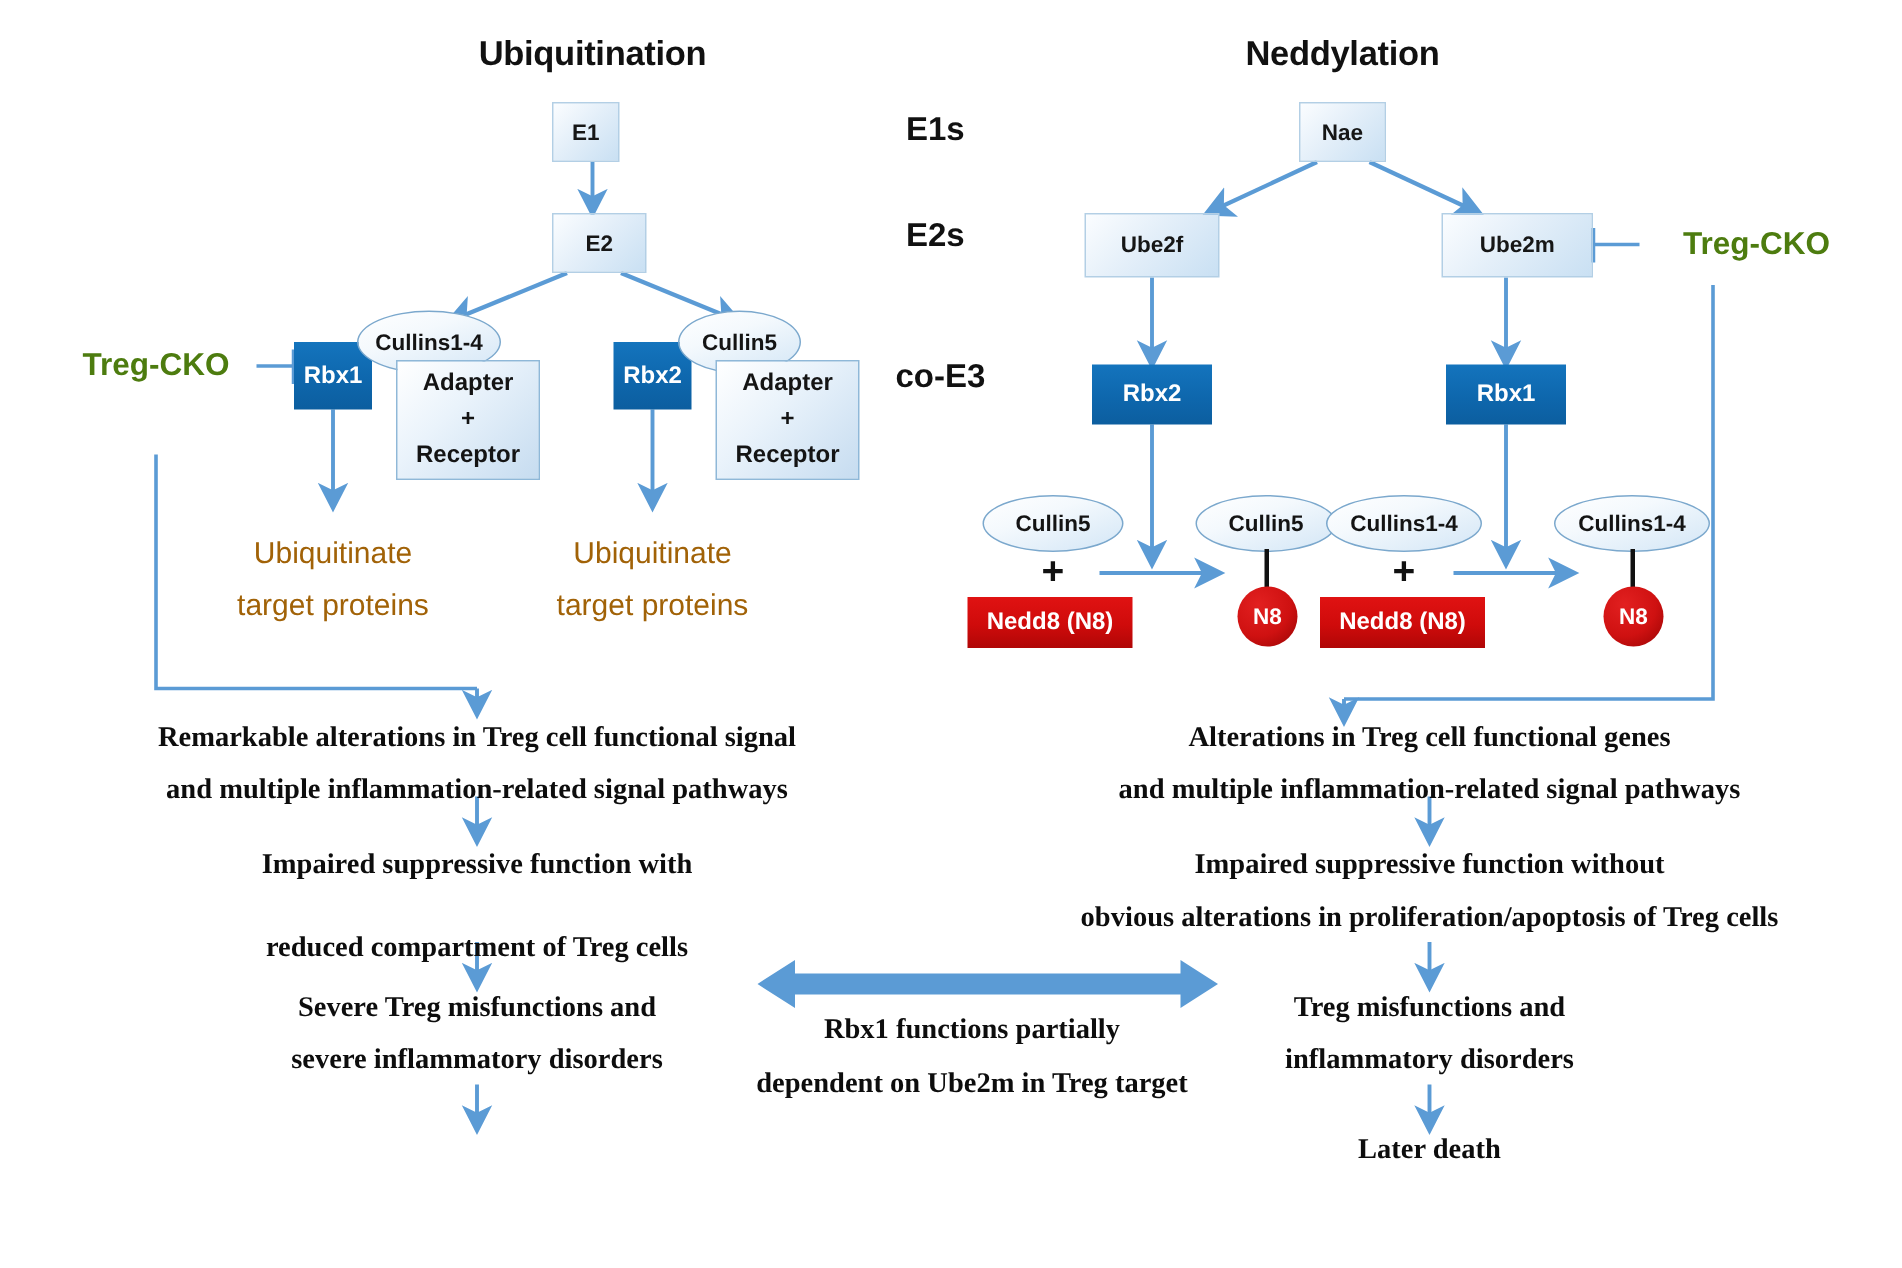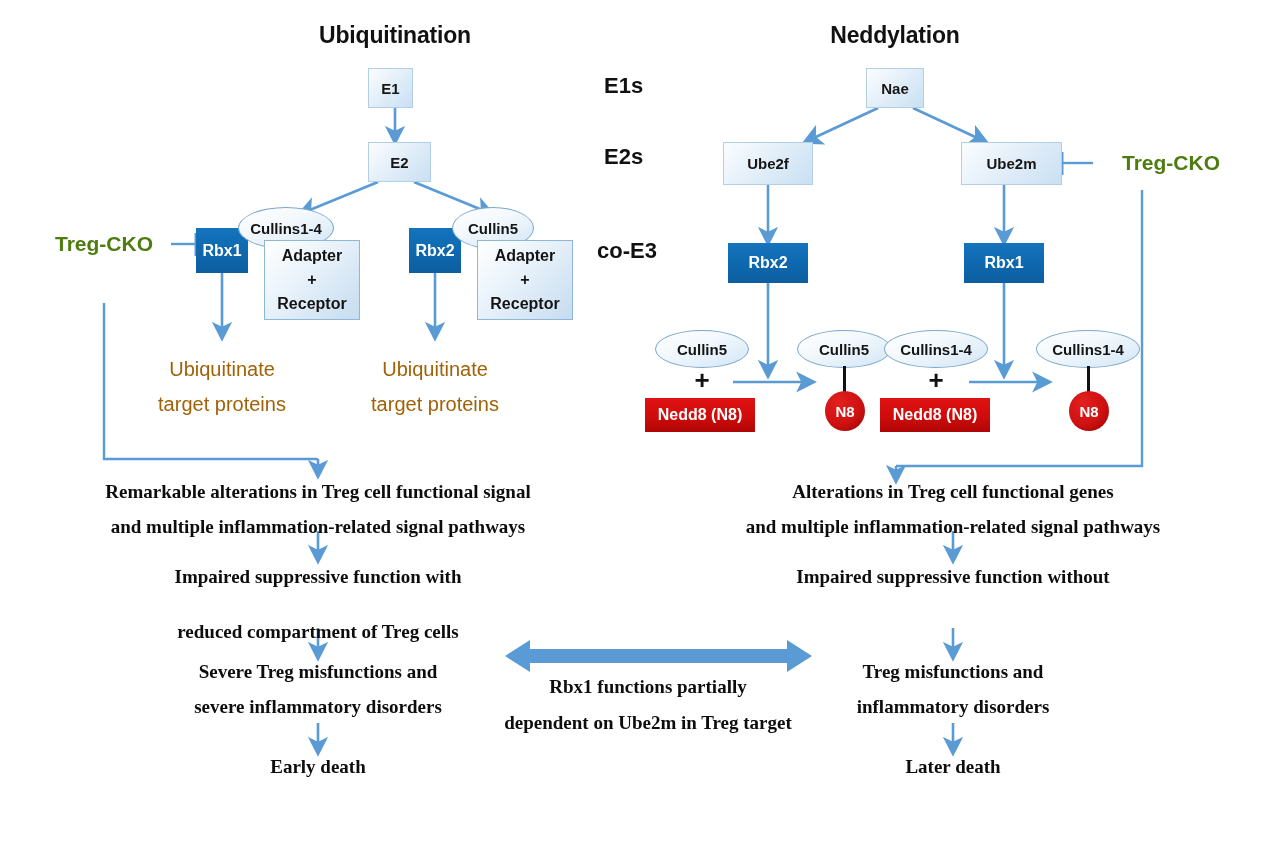--- a/index.html
+++ b/index.html
@@ -236,26 +236,26 @@
 
   <div class="abs serifLine" style="left:68px;top:481px;width:500px;">Remarkable alterations in Treg cell functional signal</div>
   <div class="abs serifLine" style="left:68px;top:516px;width:500px;">and multiple inflammation-related signal pathways</div>
 
   <div class="abs serifLine" style="left:68px;top:566px;width:500px;">Impaired suppressive function with</div>
   <div class="abs serifLine" style="left:68px;top:601px;width:500px;margin-top:20px;">reduced compartment of Treg cells</div>
 
   <div class="abs serifLine" style="left:68px;top:661px;width:500px;">Severe Treg misfunctions and</div>
   <div class="abs serifLine" style="left:68px;top:696px;width:500px;">severe inflammatory disorders</div>
 
-  <div class="abs serifLine" style="left:68px;top:756px;width:500px;">Early death</div>
 
   <div class="abs serifLine" style="left:703px;top:481px;width:500px;">Alterations in Treg cell functional genes</div>
   <div class="abs serifLine" style="left:703px;top:516px;width:500px;">and multiple inflammation-related signal pathways</div>
 
   <div class="abs serifLine" style="left:703px;top:566px;width:500px;">Impaired suppressive function without</div>
+  <div class="abs serifLine" style="left:690px;top:601px;width:526px;">obvious alterations in proliferation/apoptosis of Treg cells</div>
 
   <div class="abs serifLine" style="left:703px;top:661px;width:500px;">Treg misfunctions and</div>
   <div class="abs serifLine" style="left:703px;top:696px;width:500px;">inflammatory disorders</div>
 
   <div class="abs serifLine" style="left:703px;top:756px;width:500px;">Later death</div>
 
   <div class="abs serifLine" style="left:478px;top:676px;width:340px;">Rbx1 functions partially</div>
   <div class="abs serifLine" style="left:458px;top:712px;width:380px;">dependent on Ube2m in Treg target</div>
 
 </div>

